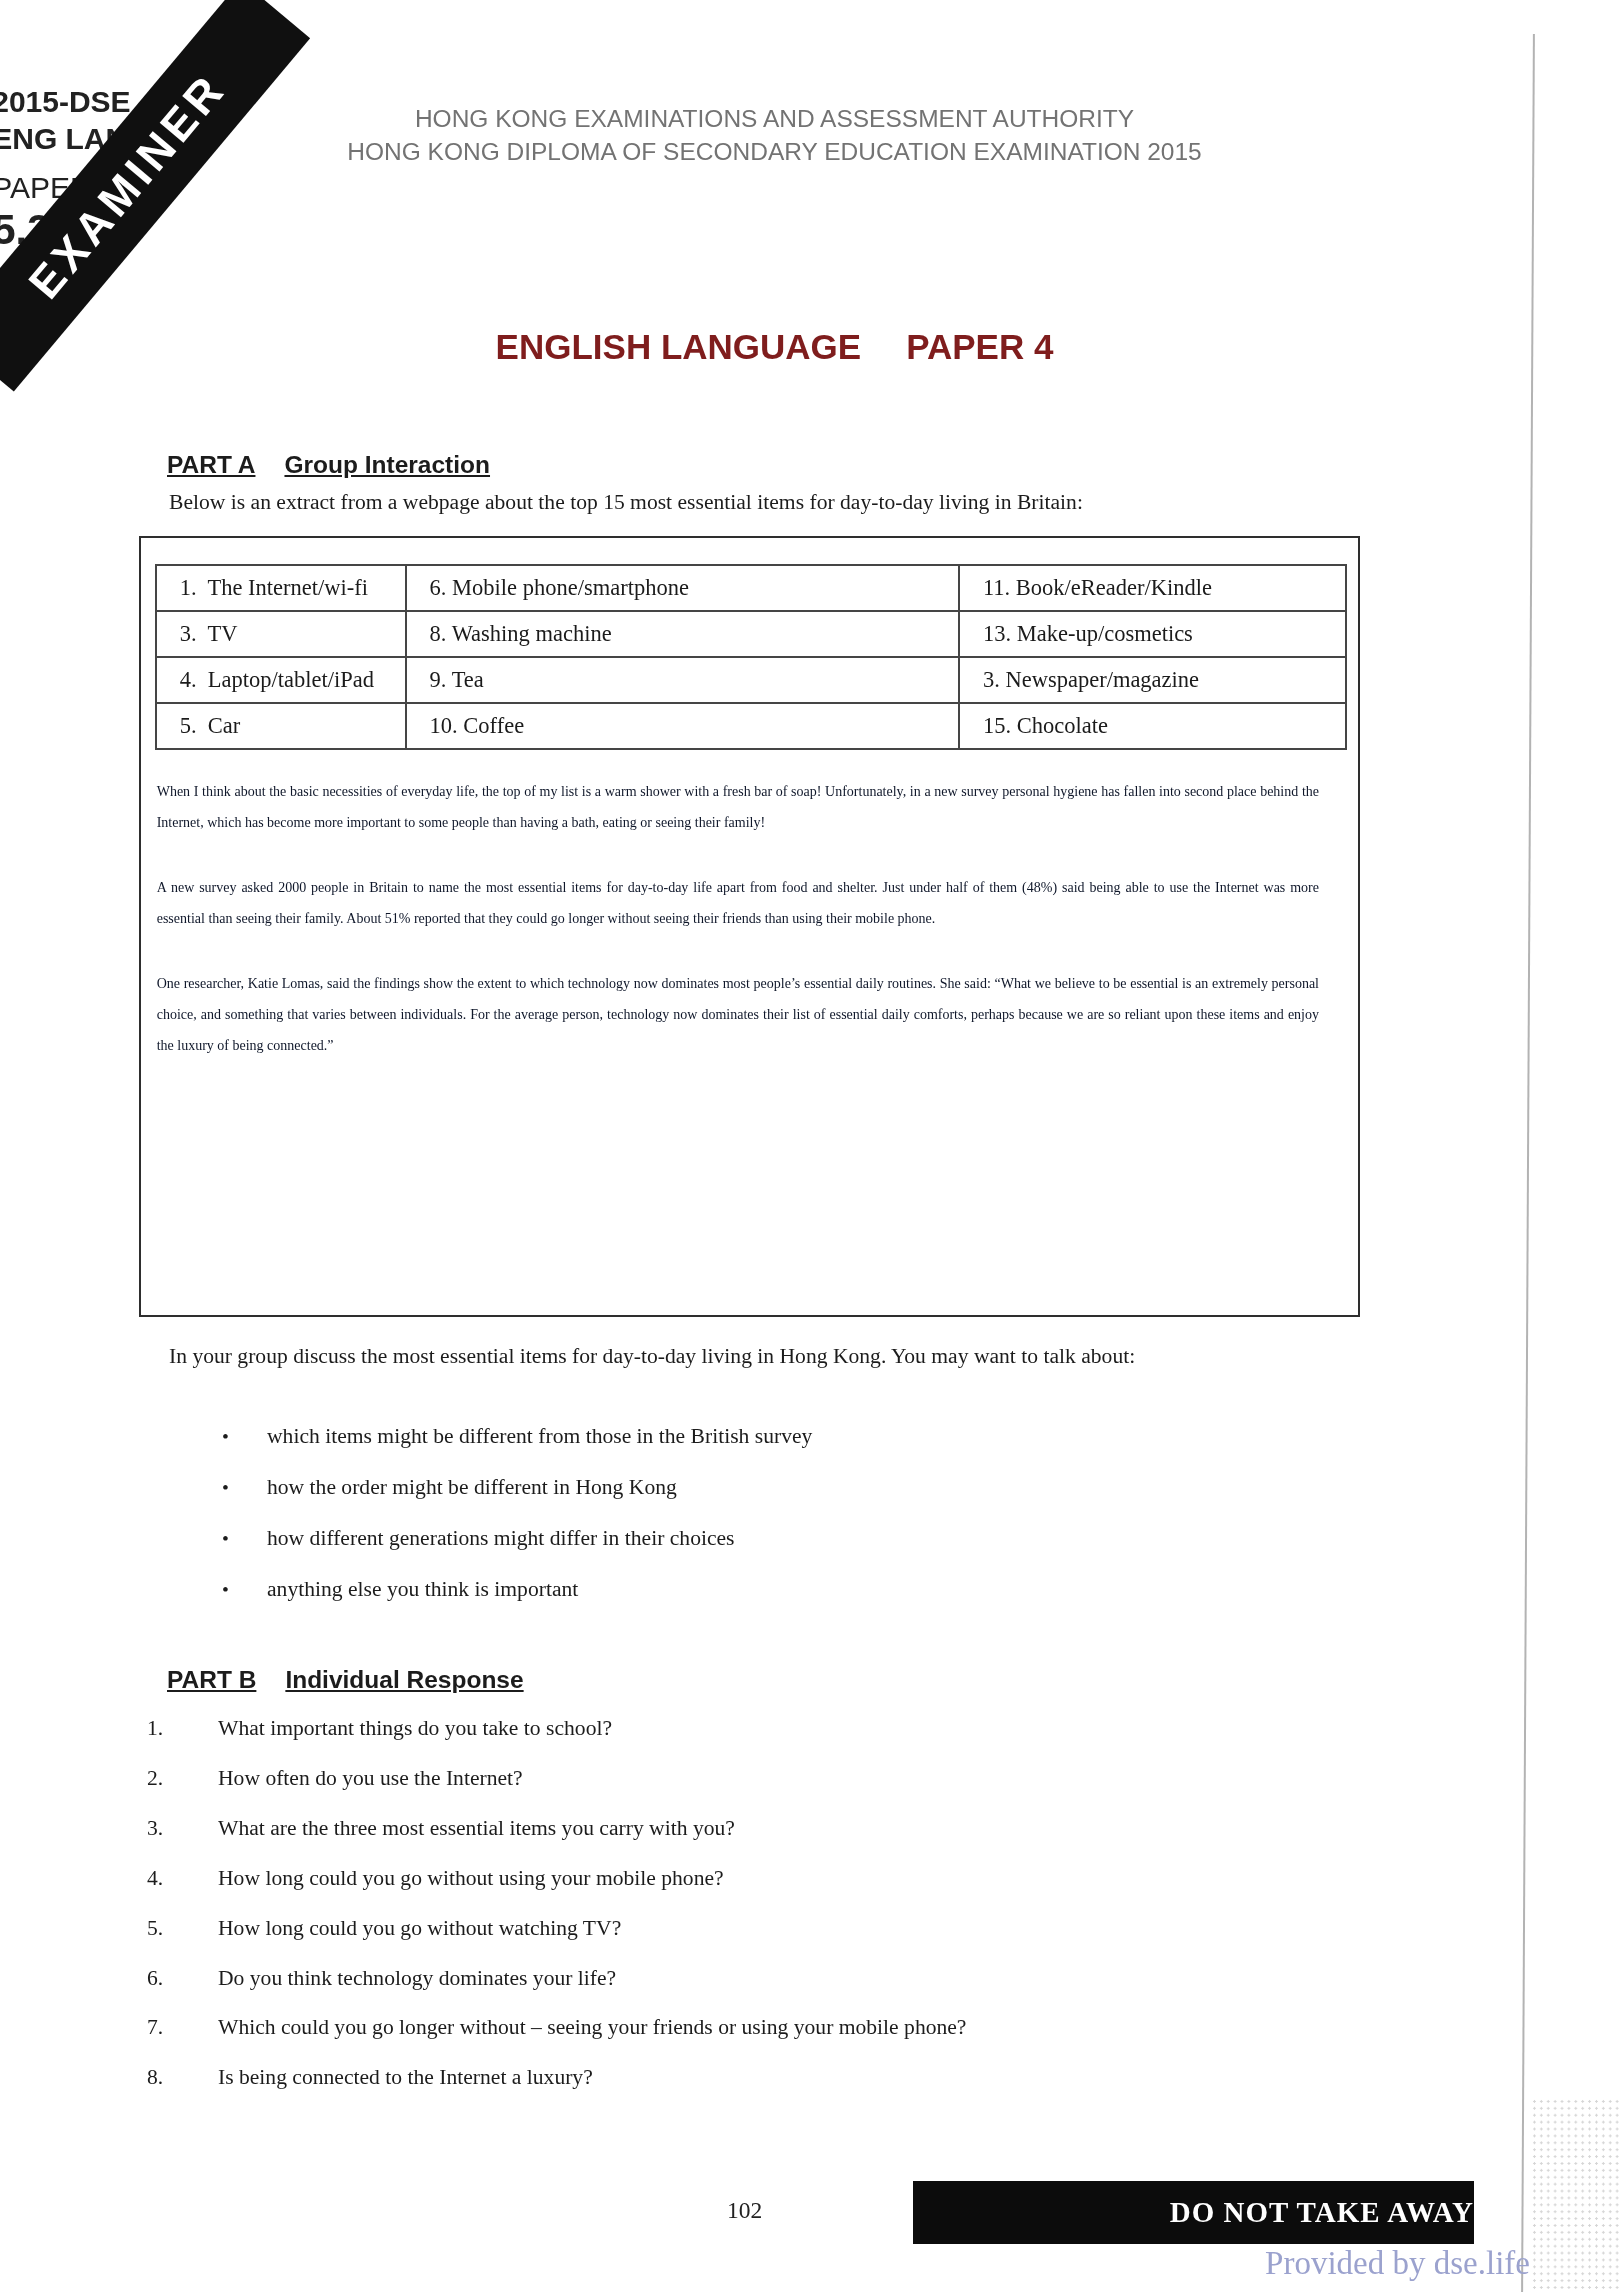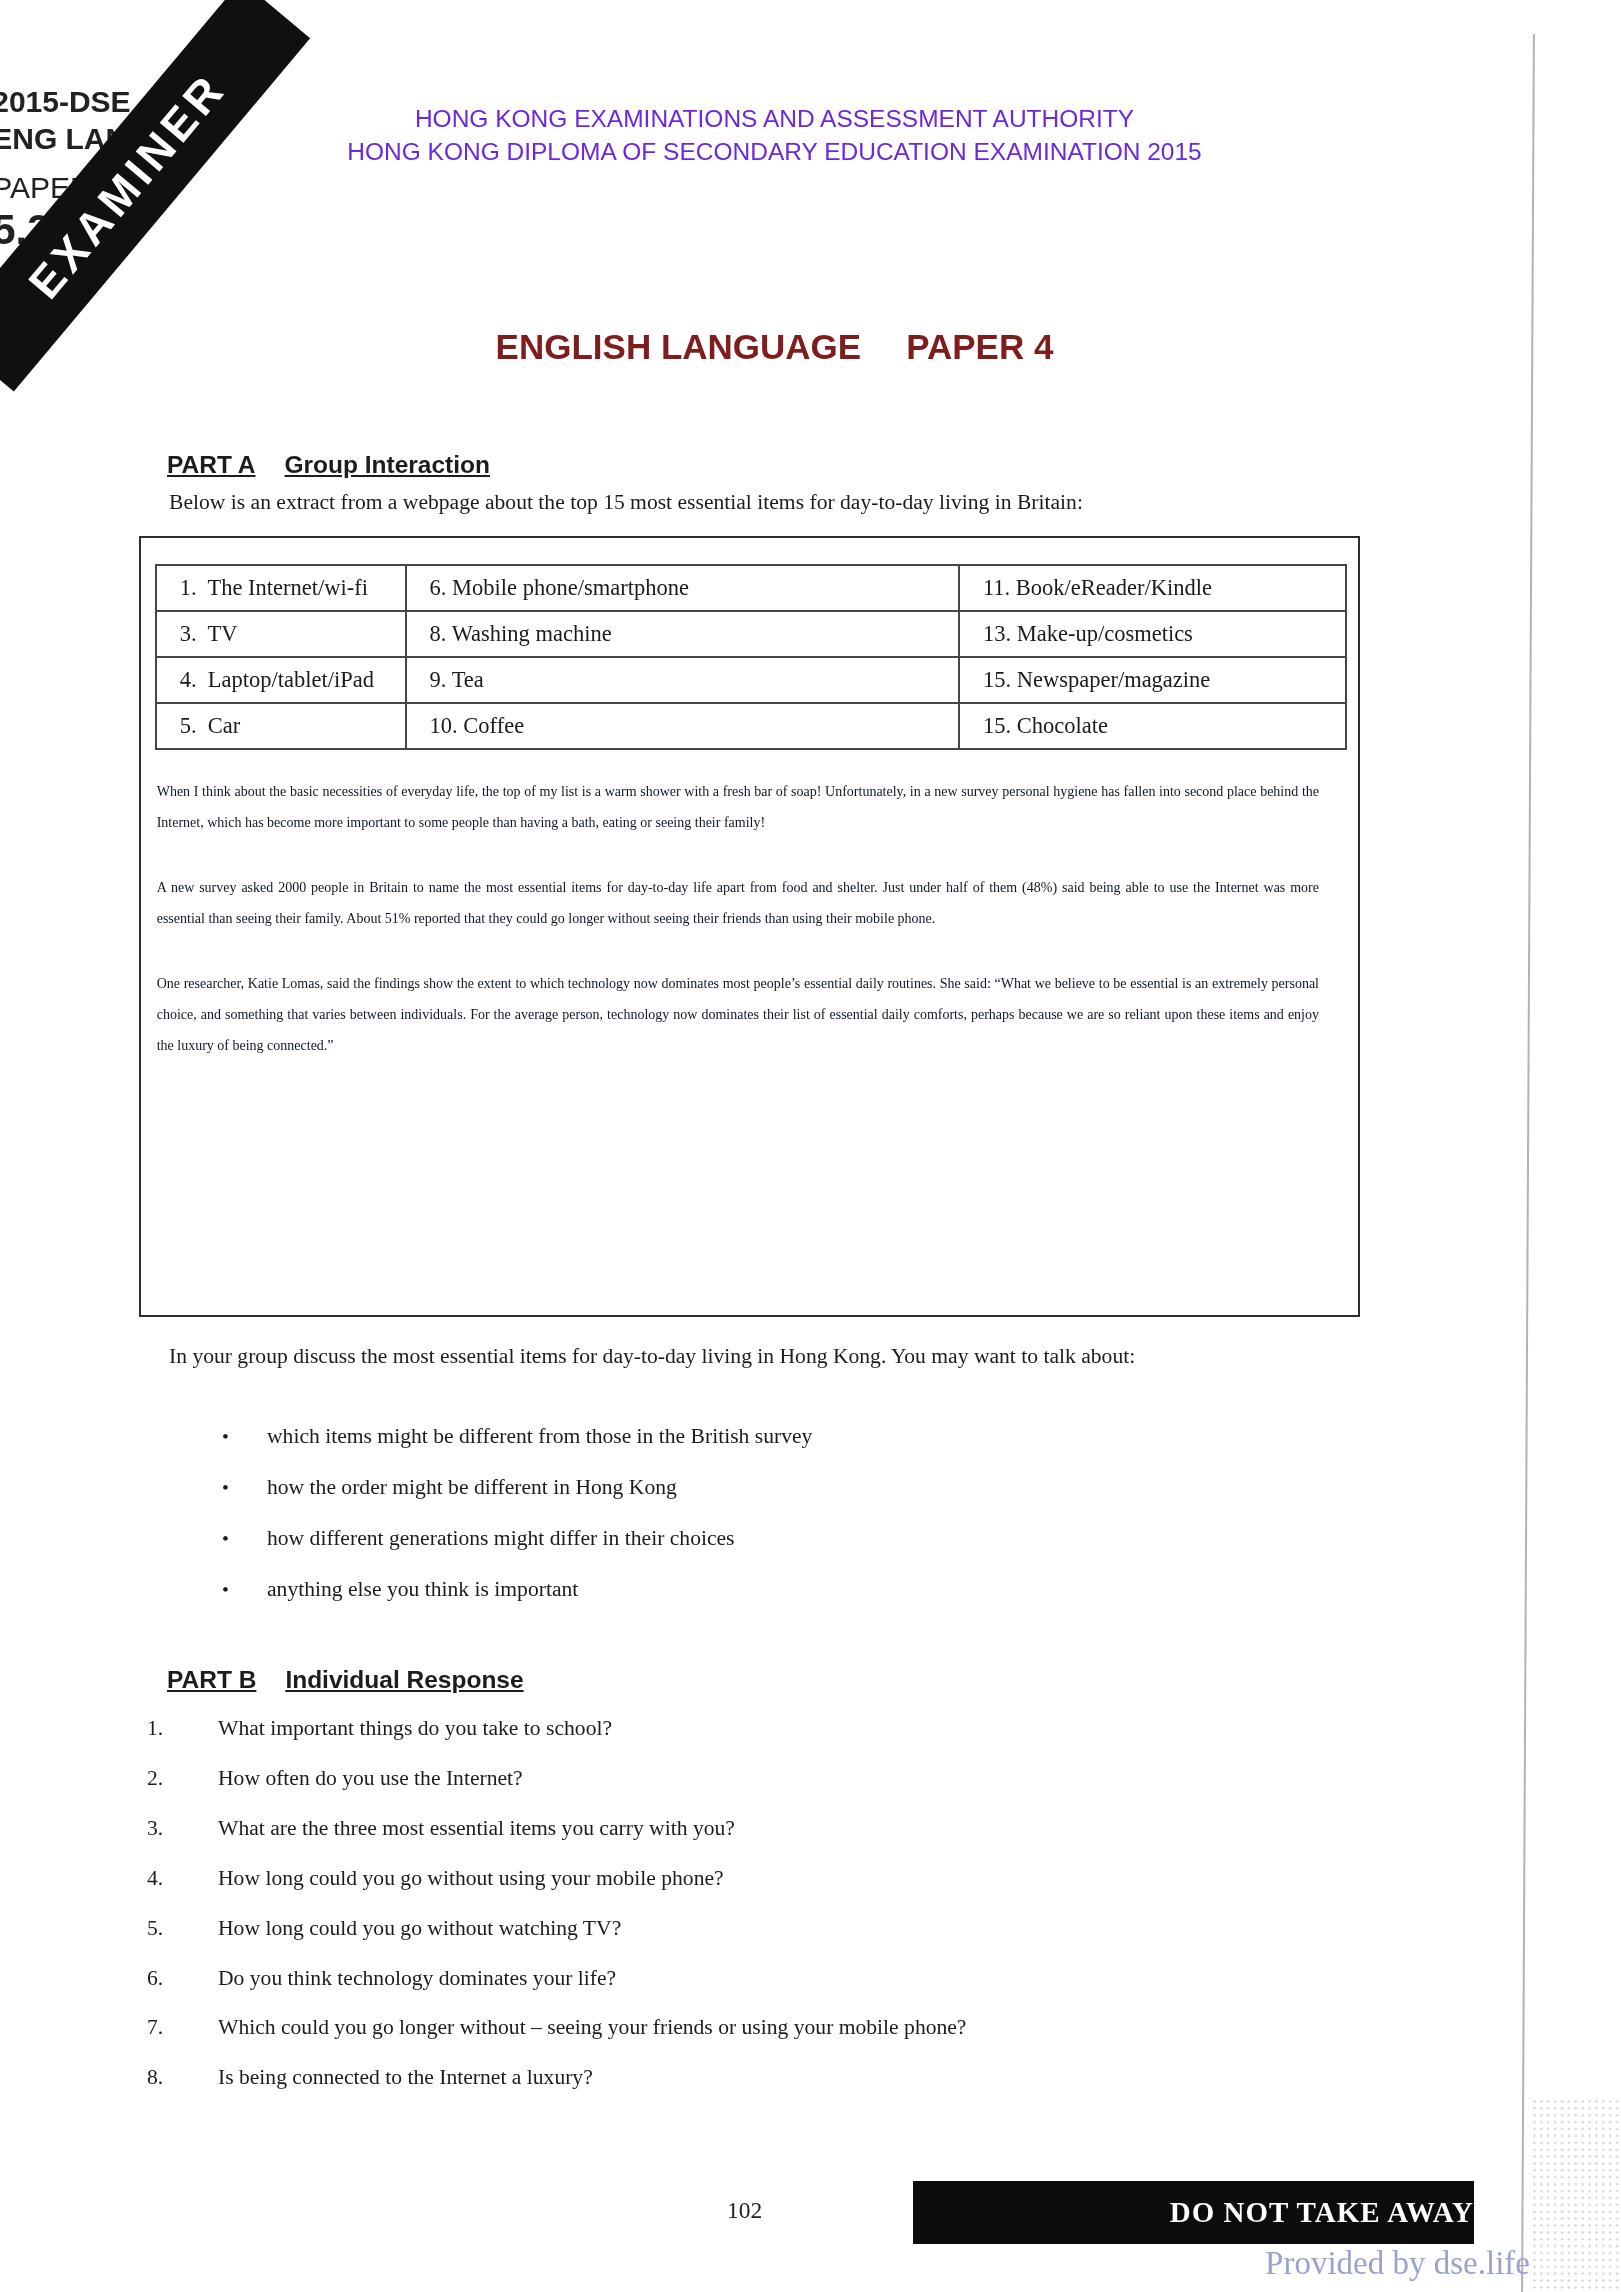--- a/index.html
+++ b/index.html
@@ -23,21 +23,21 @@
     position:absolute; left:-103px; top:141px; width:461px; height:90px;
     background:#101010; transform:rotate(-50deg); transform-origin:center;
     display:flex; align-items:center; justify-content:center; z-index:2;
   }
   .banner span {
     color:#fff; font-family:"Liberation Sans",sans-serif; font-weight:bold;
     font-size:45px; letter-spacing:4.9px;
   }
 
   .centered { position:absolute; left:0; width:1549px; text-align:center; }
-  .hkeaa { top:102px; font-size:24.5px; line-height:33px; color:#6d28d9; }
+  .hkeaa { top:102px; font-size:24.5px; line-height:33px; color:#737373; }
   .pagetitle { top:327px; font-size:35px; font-weight:bold; color:#7f1d1d; }
   .pagetitle .gap { display:inline-block; width:45px; }
 
   .part-heading { position:absolute; left:167px; font-family:"Liberation Sans",sans-serif; font-weight:bold; font-size:24.5px; color:#1c1c1c;text-decoration:underline; }
   .part-heading .ph-label { margin-right:29px; }
   .parta { top:451px; }
   .partb { top:1666px; }
 
   .intro { position:absolute; left:169px; top:490px; width:1206px; font-size:21.6px; color:#1c1c1c; }
 
@@ -136,21 +136,21 @@
         <td>11. Book/eReader/Kindle</td>
       </tr>
       <tr>
         <td>3.  TV</td>
         <td>8. Washing machine</td>
         <td>13. Make-up/cosmetics</td>
       </tr>
       <tr>
         <td>4.  Laptop/tablet/iPad</td>
         <td>9. Tea</td>
-        <td>15. Newspaper/magazine</td>
+        <td>3. Newspaper/magazine</td>
       </tr>
       <tr>
         <td>5.  Car</td>
         <td>10. Coffee</td>
         <td>15. Chocolate</td>
       </tr>
     </tbody>
   </table>
   <p class="boxpara">When I think about the basic necessities of everyday life, the top of my list is a warm shower with a fresh bar of soap! Unfortunately, in a new survey personal hygiene has fallen into second place behind the Internet, which has become more important to some people than having a bath, eating or seeing their family!</p>
   <p class="boxpara">A new survey asked 2000 people in Britain to name the most essential items for day-to-day life apart from food and shelter. Just under half of them (48%) said being able to use the Internet was more essential than seeing their family. About 51% reported that they could go longer without seeing their friends than using their mobile phone.</p>

